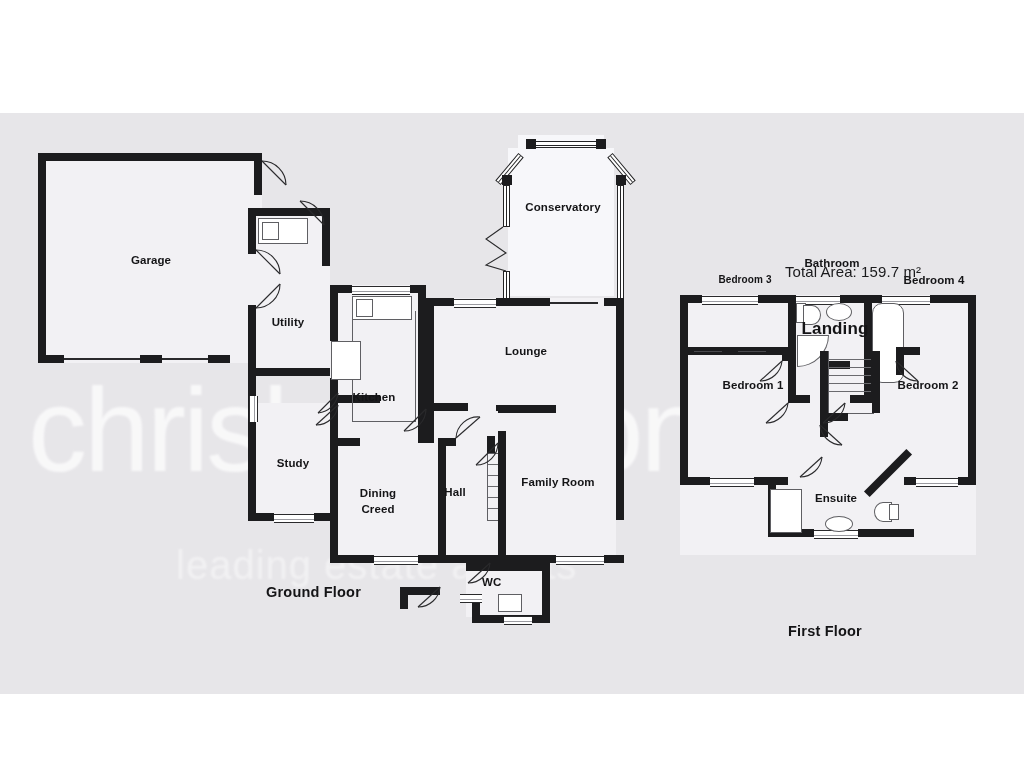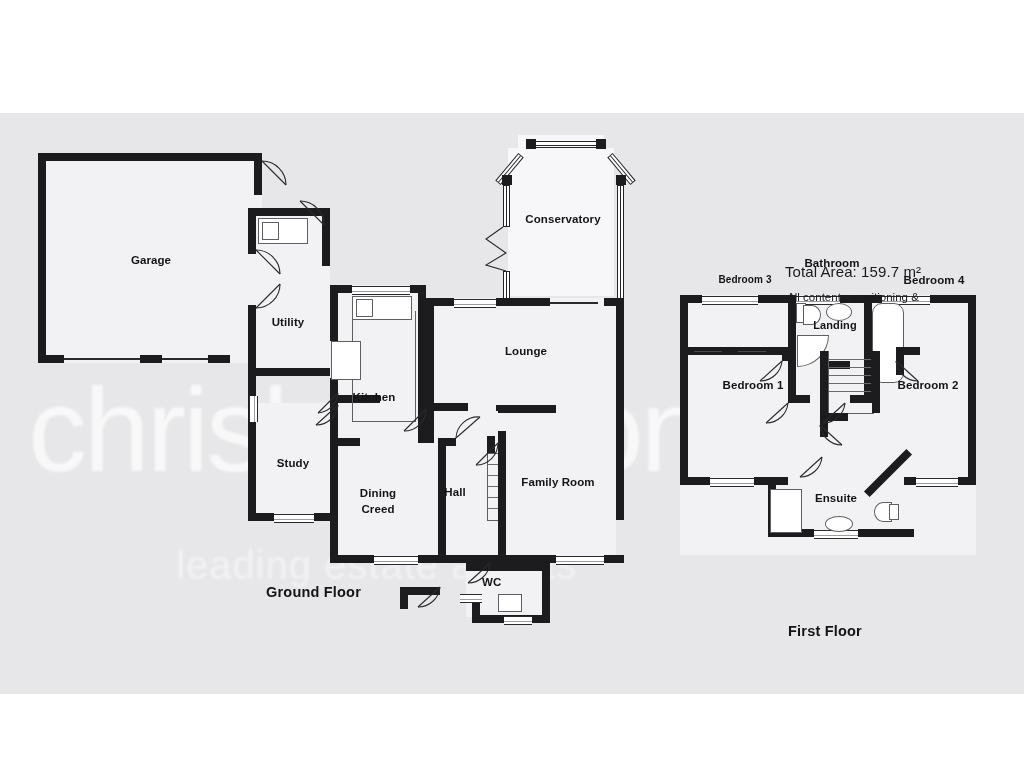--- a/index.html
+++ b/index.html
@@ -126,21 +126,21 @@
       <div class="glaze h" style="left:532px;top:28px;width:70px;height:7px;"></div>
       <div class="wall" style="left:526px;top:26px;width:10px;height:10px;"></div>
       <div class="wall" style="left:596px;top:26px;width:10px;height:10px;"></div>
       <div class="glaze" style="left:506px;top:38px;width:7px;height:36px;transform:rotate(40deg);transform-origin:50% 50%;"></div>
       <div class="glaze" style="left:618px;top:38px;width:7px;height:36px;transform:rotate(-40deg);transform-origin:50% 50%;"></div>
       <div class="wall" style="left:502px;top:62px;width:10px;height:10px;"></div>
       <div class="wall" style="left:616px;top:62px;width:10px;height:10px;"></div>
       <div class="glaze" style="left:503px;top:72px;width:7px;height:42px;"></div>
       <div class="glaze" style="left:617px;top:72px;width:7px;height:120px;"></div>
       <div class="glaze" style="left:503px;top:158px;width:7px;height:34px;"></div>
-      <div class="lbl" style="left:505px;top:100px;width:116px;font-size:11.5px;">Conservatory</div>
+      <div class="lbl" style="left:505px;top:88px;width:116px;font-size:11.5px;">Conservatory</div>
 
       <div class="room" style="left:426px;top:185px;width:198px;height:222px;"></div>
       <div class="wall" style="left:426px;top:185px;width:28px;height:8px;"></div>
       <div class="win" style="left:454px;top:186px;width:42px;height:7px;"></div>
       <div class="wall" style="left:496px;top:185px;width:54px;height:8px;"></div>
       <div class="wall" style="left:604px;top:185px;width:20px;height:8px;"></div>
       <div class="thinline" style="left:550px;top:189px;width:48px;height:1.5px;"></div>
       <div class="wall" style="left:616px;top:185px;width:8px;height:222px;"></div>
       <div class="wall" style="left:426px;top:185px;width:8px;height:110px;"></div>
       <div class="wall" style="left:426px;top:290px;width:8px;height:48px;"></div>
@@ -231,21 +231,21 @@
       <div class="unitline" style="left:796px;top:190px;width:8px;height:18px;background:#fff;"></div>
       <div class="unitline" style="left:803px;top:192px;width:16px;height:18px;background:#fff;border-radius:0 50% 50% 0;"></div>
       <div class="unitline" style="left:826px;top:190px;width:24px;height:16px;background:#fff;border-radius:50%;"></div>
       <div class="unitline" style="left:797px;top:222px;width:30px;height:30px;background:#fff;border-radius:0 0 100% 0;"></div>
       <div class="unitline" style="left:872px;top:190px;width:30px;height:78px;background:#fff;border-radius:10px;"></div>
 
       <div class="lbl" style="left:888px;top:161px;width:92px;font-size:11.5px;">Bedroom 4</div>
       <div class="wall" style="left:896px;top:234px;width:8px;height:28px;"></div>
       <div class="wall" style="left:896px;top:234px;width:24px;height:8px;"></div>
 
-      <div class="lbl" style="left:790px;top:206px;width:90px;font-size:11px;">Landing</div>
+      <div class="lbl" style="left:790px;top:206px;width:90px;font-size:17px;">Landing</div>
 
       <div class="wall" style="left:680px;top:234px;width:8px;height:138px;"></div>
       <div class="wall" style="left:680px;top:234px;width:110px;height:8px;"></div>
       <div class="wall" style="left:782px;top:234px;width:8px;height:14px;"></div>
       <div class="wall" style="left:680px;top:364px;width:30px;height:8px;"></div>
       <div class="win" style="left:710px;top:365px;width:44px;height:7px;"></div>
       <div class="wall" style="left:754px;top:364px;width:34px;height:8px;"></div>
       <div class="lbl" style="left:698px;top:266px;width:110px;font-size:11.5px;">Bedroom 1</div>
 
       <div class="thinline" style="left:694px;top:238px;width:28px;height:1px;background:#4a4a4e;"></div>
@@ -324,17 +324,16 @@
         <path d="M822 344 A22 22 0 0 1 800 364"></path>
       </g>
     </svg>
 
     <svg class="ov" viewBox="0 0 1024 581">
       <polyline points="503,114 486,126 506,140 486,152 506,158" fill="none" stroke="#2a2a2c" stroke-width="1.1"></polyline>
     </svg>
 
     <div id="info">
       <div class="area">Total Area: 159.7 m²</div>
-      <div class="note">All contents, positioning &amp;</div>
     </div>
 
   </div>
 </div>
 
 </body></html>

